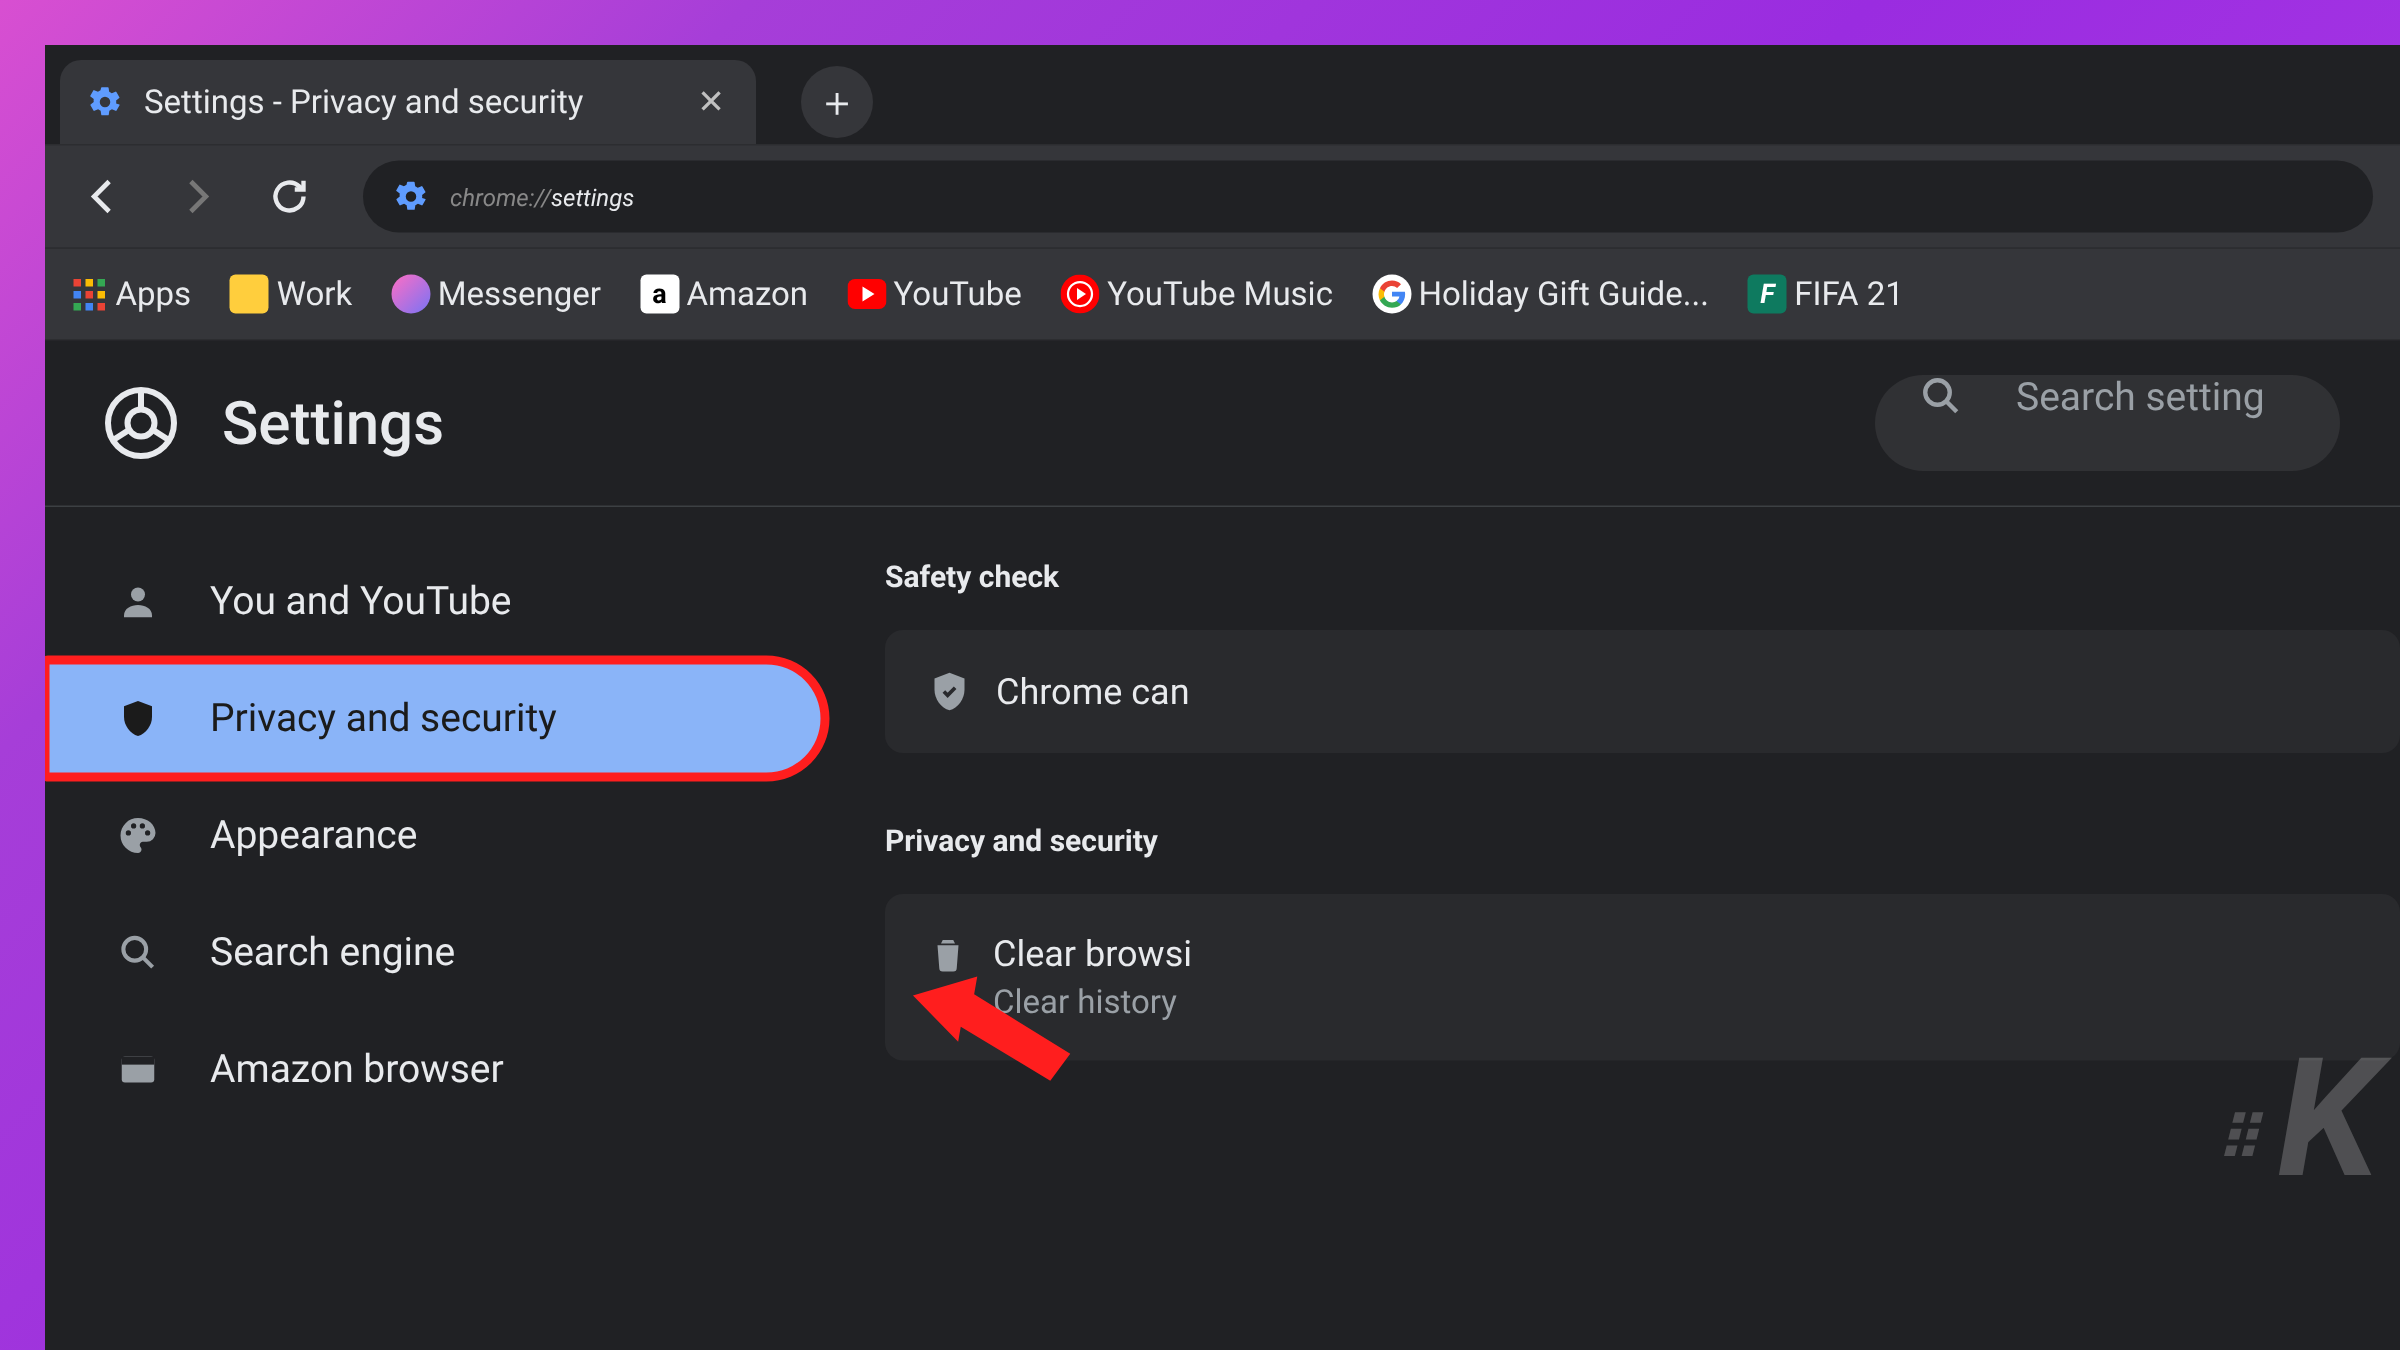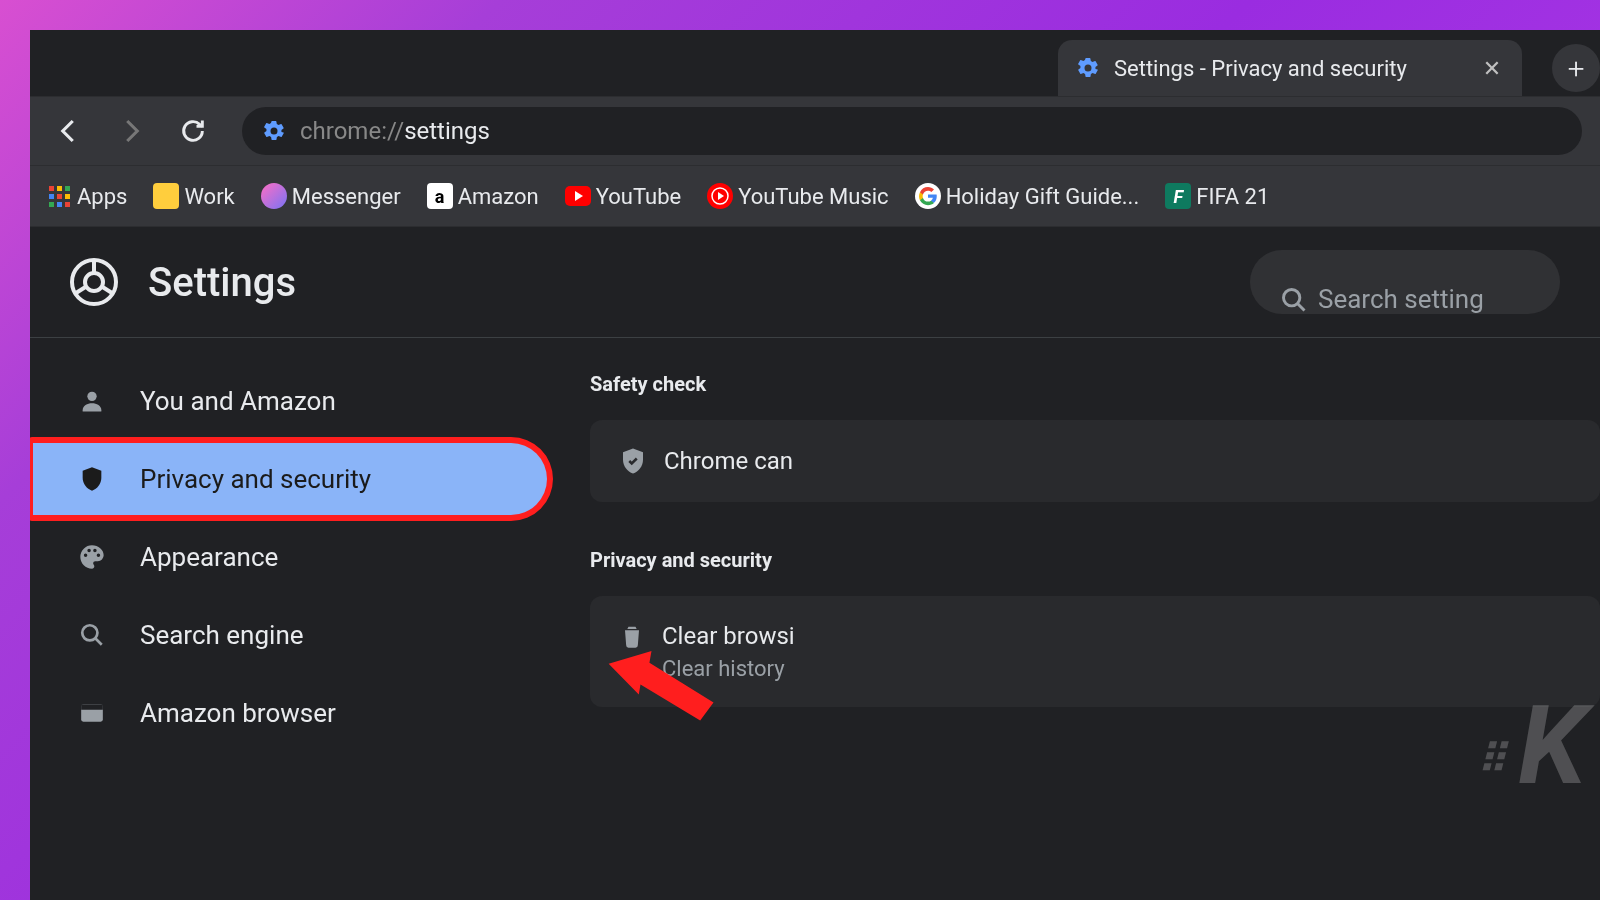--- a/index.html
+++ b/index.html
@@ -19,21 +19,20 @@
     bottom: 0;
     background: #202124;
     overflow: hidden;
   }
   .tab-strip {
     display: flex;
     align-items: flex-end;
     height: 66px;
     background: #202124;
     padding-left: 10px;
-    justify-content: flex-end;
   }
   .tab {
     display: flex;
     align-items: center;
     height: 56px;
     padding: 0 16px 0 18px;
     background: #35363a;
     border-radius: 14px 14px 0 0;
     min-width: 430px;
     gap: 14px;
@@ -96,21 +95,22 @@
     padding: 0 20px;
     gap: 14px;
     margin-left: 8px;
   }
   .address-bar .gear-icon {
     width: 24px; height: 24px;
     color: #5f9cff;
   }
   .url-text {
     color: #bdc1c6;
-    font-size: 24px;
+    font-size: 16px;
+    font-style: italic;
   }
   .url-text .muted { color: #888; }
   .bookmarks-bar {
     height: 60px;
     background: #35363a;
     border-top: 1px solid #2c2d30;
     border-bottom: 1px solid #2c2d30;
     display: flex;
     align-items: center;
     padding: 0 16px;
@@ -144,22 +144,22 @@
     width: 48px; height:48px;
   }
   .settings-title {
     color: #e8eaed;
     font-size: 40px;
     font-weight: 500;
     flex:1;
   }
   .search-settings {
     display: flex;
-    align-items: flex-end;
-    gap: 10px;
+    align-items: flex-start;
+    gap: 36px;
     background: #303134;
     height: 64px;
     border-radius: 32px;
     padding: 0 30px;
     color: #9aa0a6;
     font-size: 26px;
     min-width: 250px;
   }
   .settings-body {
     display: flex;
@@ -382,21 +382,21 @@
     <div class="settings-body">
       <div class="sidebar">
 
         <div class="side-item">
           <span class="side-icon">
             <svg width="28" height="28" viewBox="0 0 24 24" fill="#9aa0a6">
                 <circle cx="12" cy="8" r="4"></circle>
                 <path d="M4 20c0-4 4-6 8-6s8 2 8 6v1H4z"></path>
               </svg>
           </span>
-          <span>You and Amazon</span>
+          <span>You and YouTube</span>
         </div>
 
 
         <div class="side-item active highlighted">
           <span class="side-icon">
             <svg width="28" height="28" viewBox="0 0 24 24" fill="#1b1b1b">
                 <path d="M12 2l8 3v6c0 5-3.5 9.7-8 11-4.5-1.3-8-6-8-11V5z"></path>
               </svg>
           </span>
           <span>Privacy and security</span>

